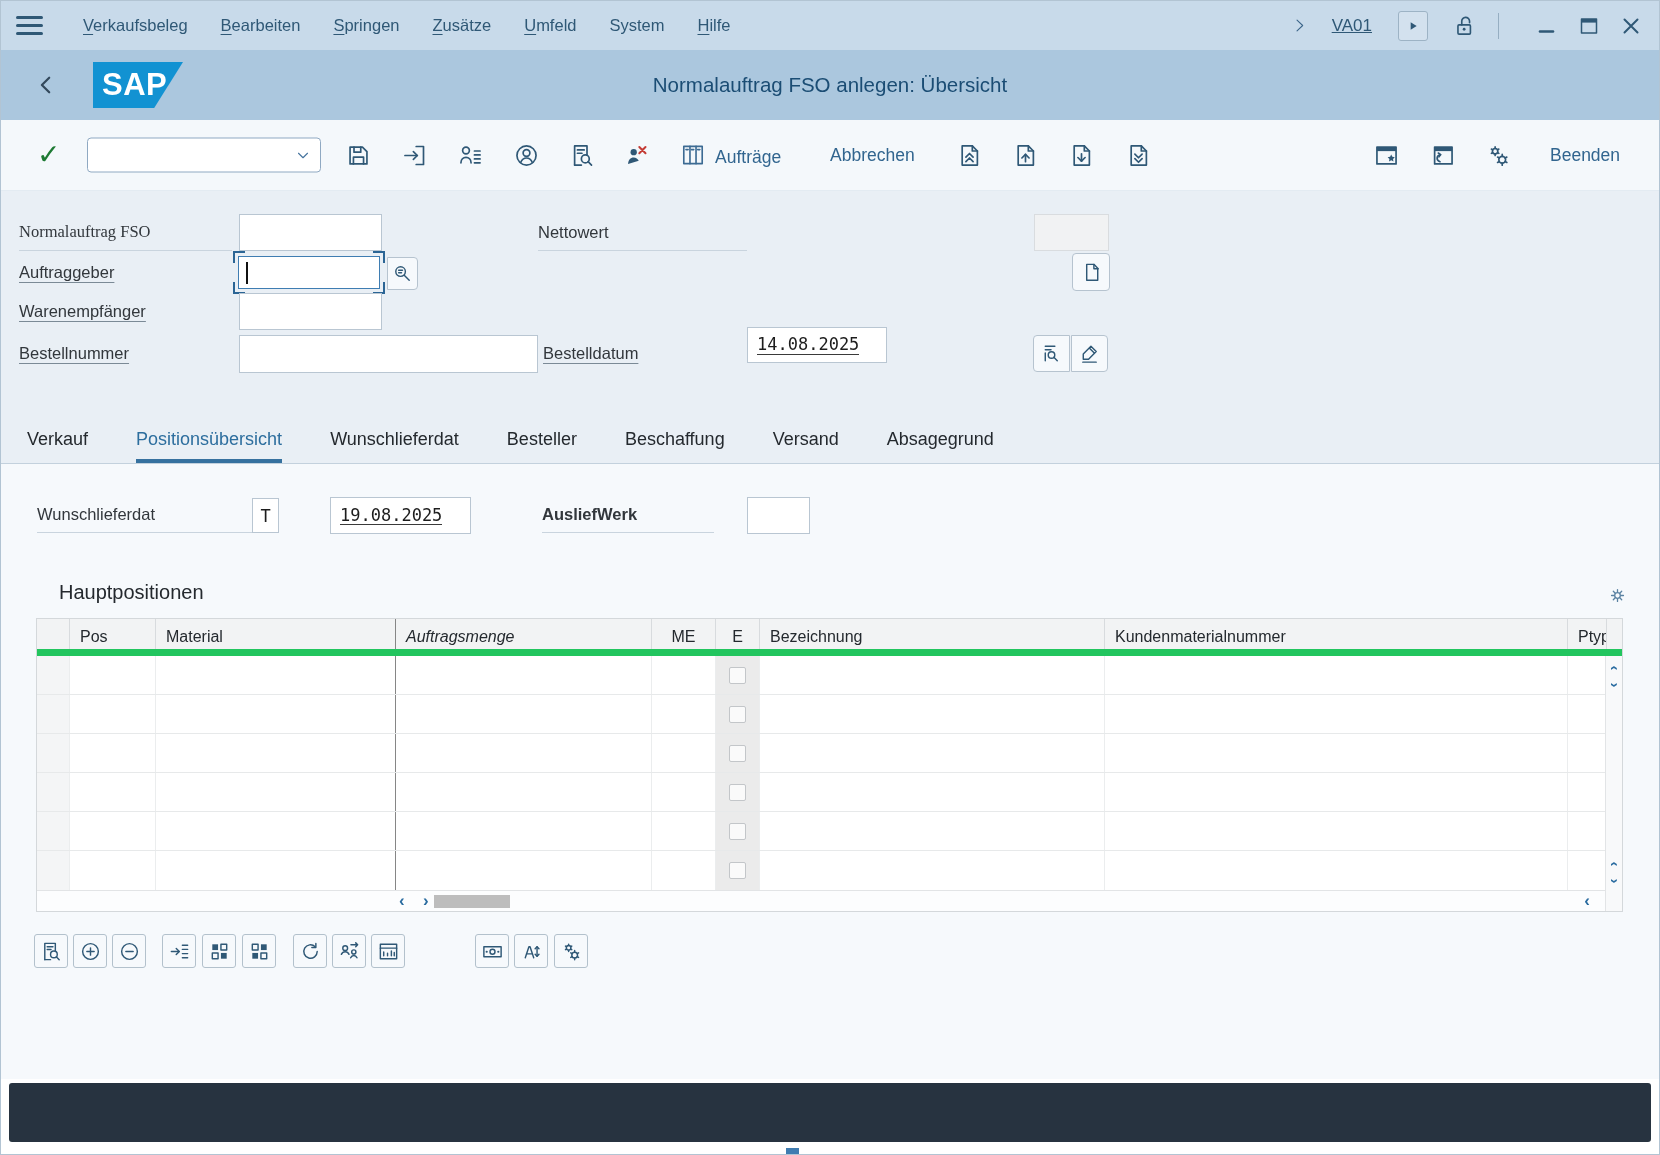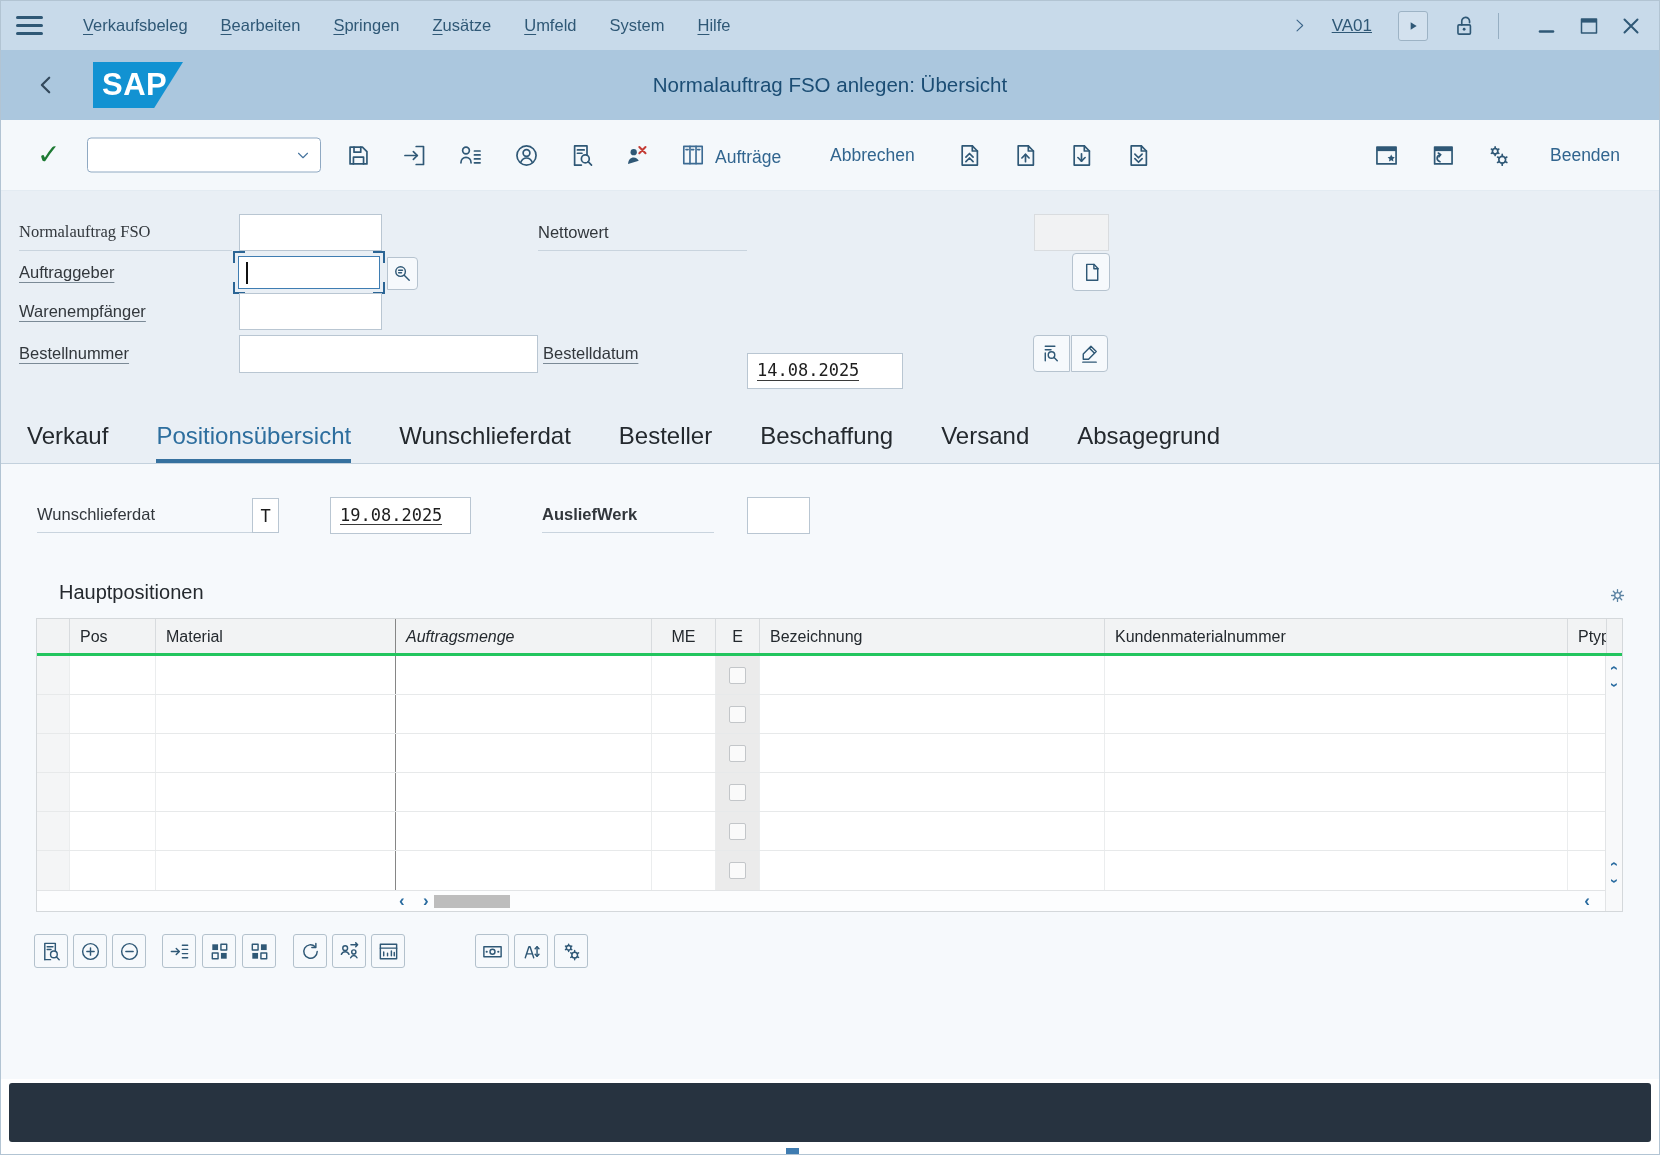--- a/index.html
+++ b/index.html
@@ -79,30 +79,30 @@
   .ck.bl{left:0;bottom:0;border-right:none;border-top:none;}
   .ck.br{right:0;bottom:0;border-left:none;border-top:none;}
 
   .sqbtn{position:absolute;background:#f6f9fc;border:1px solid #b6c3cf;border-radius:4px;
          color:#3c6b93;display:flex;align-items:center;justify-content:center;cursor:pointer;}
   .sqbtn .icn{width:23px;height:23px;}
 
   
   .tabstrip{position:absolute;top:418px;left:0;right:0;height:45px;border-bottom:1px solid #c3d1dd;
             display:flex;align-items:flex-end;padding-left:26px;gap:48px;}
-  .tab{font-size:24px;color:#24292e;padding-bottom:13px;position:relative;cursor:pointer;white-space:nowrap;}
+  .tab{font-size:18px;color:#24292e;padding-bottom:13px;position:relative;cursor:pointer;white-space:nowrap;}
   .tab.sel{color:#2d6e9e;}
   .tab.sel::after{content:"";position:absolute;left:0;right:0;bottom:0;height:4px;background:#36719f;}
 
   
   .secttitle{position:absolute;left:58px;top:580px;font-size:20px;color:#24292e;}
   .tablegear{position:absolute;left:1606px;top:584px;width:21px;height:21px;color:#5a82a2;cursor:pointer;}
   .tbl{position:absolute;left:35px;top:617px;width:1587px;background:#fff;
        border:1px solid #d4d8db;}
-  .t-head{display:flex;height:37px;background:#f2f3f4;border-bottom:3px solid #22c55e;width:1585px;}
+  .t-head{display:flex;height:37px;background:#f2f3f4;border-bottom:7px solid #22c55e;width:1585px;}
   .t-h{font-size:16px;color:#24292e;line-height:36px;padding-left:10px;
        border-right:1px solid #d8dbde;overflow:hidden;white-space:nowrap;flex-shrink:0;}
   .t-h.ctr{text-align:center;padding-left:0;}
   .t-body{position:relative;width:1585px;}
   .t-row{display:flex;height:39px;border-bottom:1px solid #e7e9ea;}
   .t-row:last-child{border-bottom:none;}
   .t-c{border-right:1px solid #ebedee;height:100%;flex-shrink:0;}
   .c-sel{background:#f4f5f6;}
   .c-e{background:#ebebeb;display:flex;align-items:center;justify-content:center;}
   .darkr{border-right:1px solid #868686 !important;}
@@ -393,21 +393,21 @@
     </div>
   <div class="inp" style="left:238px;top:292px;width:143px;height:37px;"></div>
 
   <div class="lbl" style="left:18px;top:333px;height:39px;">
       <span class="lu">Bestellnummer</span>
     </div>
   <div class="inp" style="left:238px;top:334px;width:299px;height:38px;"></div>
   <div class="lbl" style="left:542px;top:333px;height:39px;">
       <span class="lu">Bestelldatum</span>
     </div>
-  <div class="inp" style="left:746px;top:352px;width:156px;height:36px;">
+  <div class="inp" style="left:746px;top:326px;width:140px;height:36px;">
       <span class="ulv">14.08.2025</span>
     </div>
   <div class="sqbtn" style="left:1032px;top:334px;width:37px;height:37px;border-radius:4px 0 0 4px;">
       <span class="icn">
         <svg viewBox="0 0 24 24">
           <path d="M5.5 4.5h10M5.5 8h6M5.5 11.5v8"></path>
           <circle cx="12" cy="13.5" r="3.4"></circle>
           <path d="M14.5 16l3.5 3.5"></path>
         </svg>
       </span>

